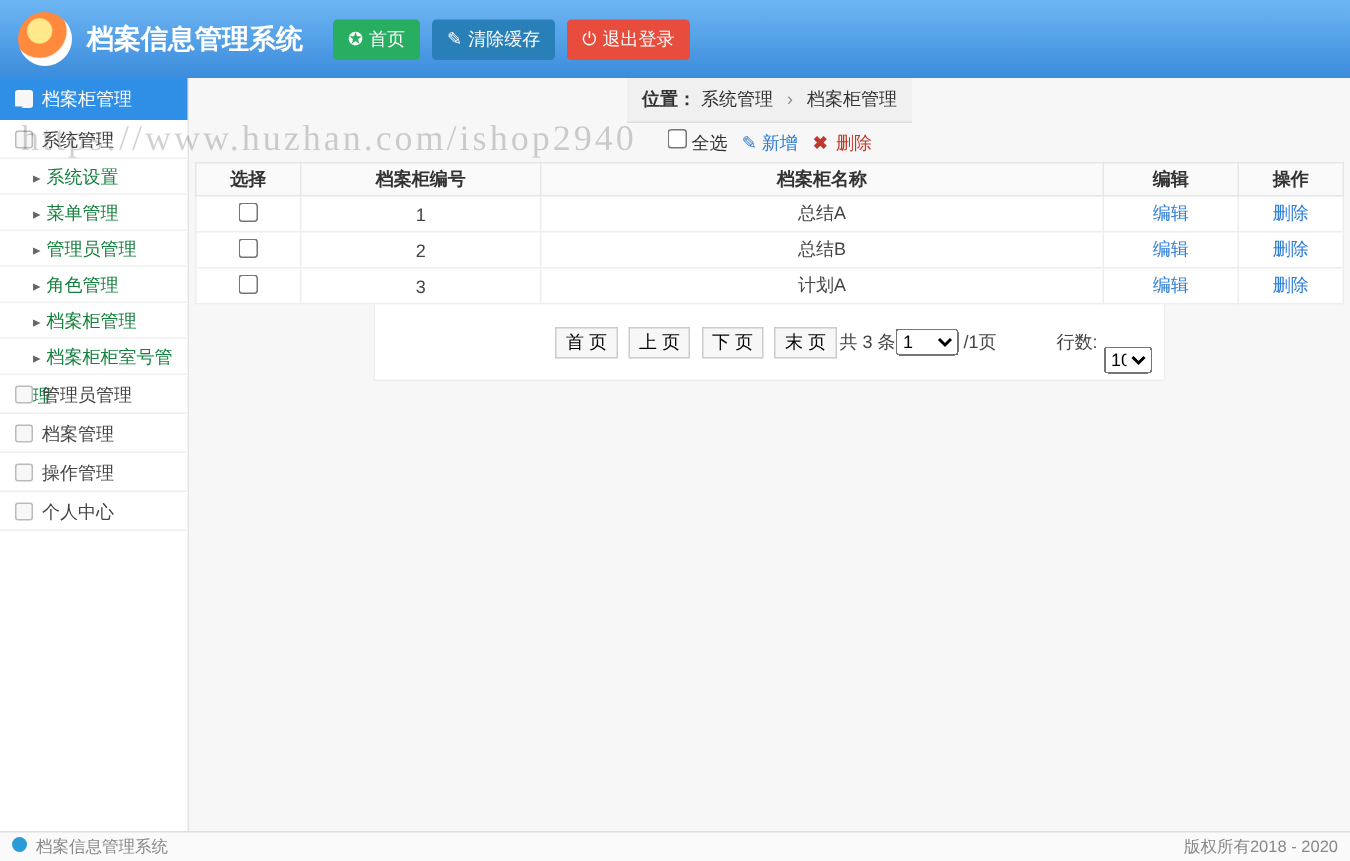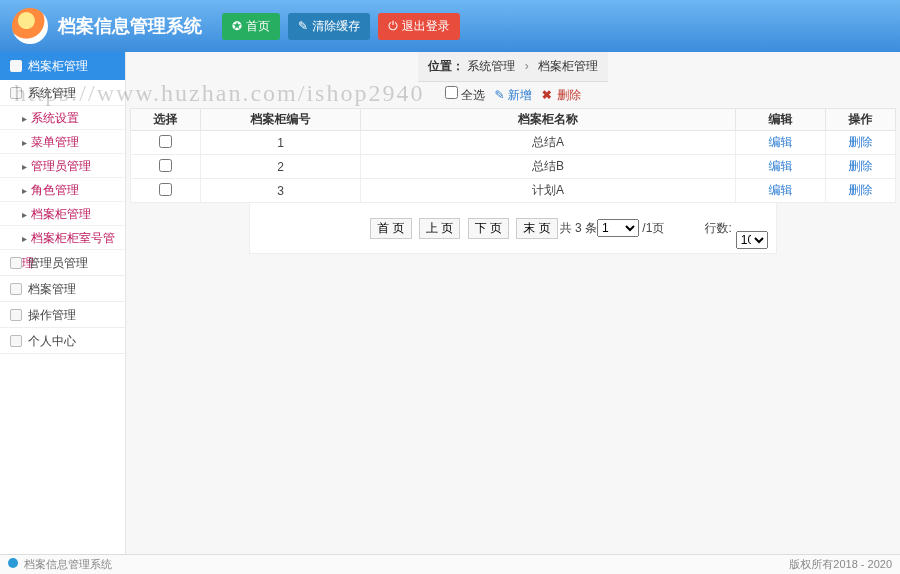--- a/index.html
+++ b/index.html
@@ -14,21 +14,21 @@
 .btn-blue { background: #2980b9; }
 .btn-red { background: #e74c3c; }
 .icon-mini { display: inline-block; }
 
 
 .body { display: flex; height: 502px; }
 .sidebar { width: 126px; background: #fff; border-right: 1px solid #e5e5e5; }
 .menu-title { background: #2f8ee6; color: #fff; height: 28px; line-height: 28px; padding-left: 10px; font-size: 12px; display: flex; align-items: center; gap: 6px; }
 .menu-item { height: 26px; line-height: 26px; padding-left: 10px; border-bottom: 1px solid #eee; cursor: pointer; display: flex; align-items: center; gap: 6px; color: #444; }
 .menu-item.parent { font-weight: normal; }
-.sub-item { height: 24px; line-height: 24px; padding-left: 22px; border-bottom: 1px solid #f2f2f2; cursor: pointer; color: #be185d; font-size: 12px; }
+.sub-item { height: 24px; line-height: 24px; padding-left: 22px; border-bottom: 1px solid #f2f2f2; cursor: pointer; color: #15803d; font-size: 12px; }
 .sub-item::before { content: "▸"; margin-right: 4px; color: #666; font-size: 10px; }
 .ico { width: 12px; height: 12px; display: inline-block; border: 1px solid #bbb; border-radius: 2px; background: #f7f7f7; }
 .ico.cal { position: relative; }
 .ico.chev { border: none; color: #2f8ee6; font-size: 10px; }
 
 
 .main { flex: 1; background: #f7f7f7; display: flex; flex-direction: column; align-items: center; }
 .crumb { background: #f0f0f0; border-bottom: 1px solid #ddd; padding: 6px 10px; font-size: 12px; color: #333; }
 .crumb b { font-weight: bold; }
 .crumb .sep { margin: 0 6px; color: #888; }

